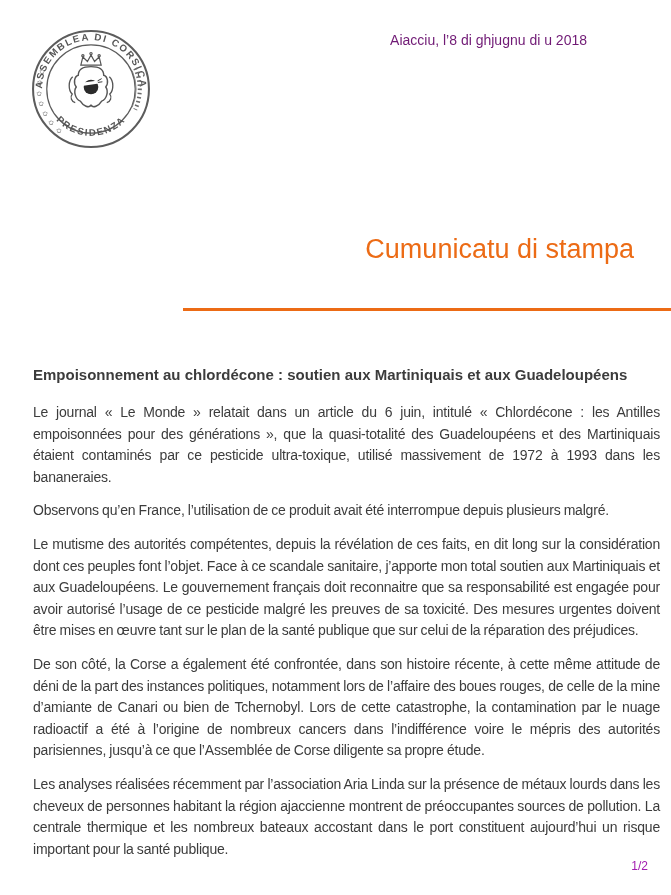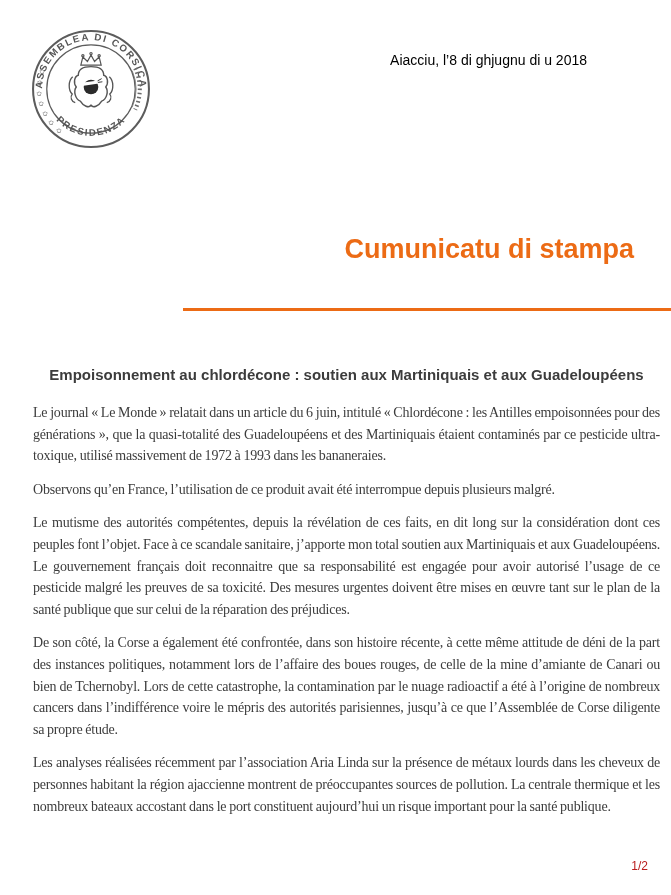--- a/index.html
+++ b/index.html
@@ -16,70 +16,69 @@
   }
   .logo {
     position: absolute;
     left: 30px; top: 28px;
     width: 122px; height: 122px;
   }
   .dateline {
     position: absolute;
     top: 32px; right: 84px;
     font-size: 14px;
-    color: #000000;
+    color: #701a75;
     white-space: nowrap;
-    margin-top: 20px;
   }
   .title {
     position: absolute;
     top: 234px; right: 37px;
     font-size: 27px;
-    font-weight: 700;
+    font-weight: 400;
     color: #EC6B15;
     white-space: nowrap;
   }
   .subtitle {
     position: absolute;
     top: 281px; right: 37px;
     font-size: 17px;
     font-weight: 700;
     color: #3c3c3c;
     white-space: nowrap;
   }
   .accent-rule {
     position: absolute;
     top: 308px; left: 183px; right: 0;
     height: 3px;
     background: #EC6B15;
   }
   .doc-heading {
     position: absolute;
     top: 366px; left: 33px; right: 11px;
-    text-align: center;
+    text-align: left;
     font-size: 15px;
     font-weight: 700;
     color: #3c3c3c;
   }
   .doc-body {
     position: absolute;
     top: 402px; left: 33px; right: 11px;
     font-size: 14px;
     line-height: 21.6px;
     letter-spacing: -0.2px;
     word-spacing: -0.5px;
     text-align: justify;
     color: #3c3c3c;
   }
-  .doc-body p { margin: 0 0 12px 0; font-family: Liberation Serif, serif; }
+  .doc-body p { margin: 0 0 12px 0; }
   .page-number {
     position: absolute;
     top: 859px; right: 23px;
     font-size: 12px;
-    color: #b91c1c;
+    color: #a21caf;
   }
   .seal-text {
     font-family: "Liberation Sans", sans-serif;
     font-size: 9.5px;
     font-weight: 600;
     letter-spacing: 1.6px;
     fill: #555555;
   }
   .seal-star {
     font-size: 7px;

